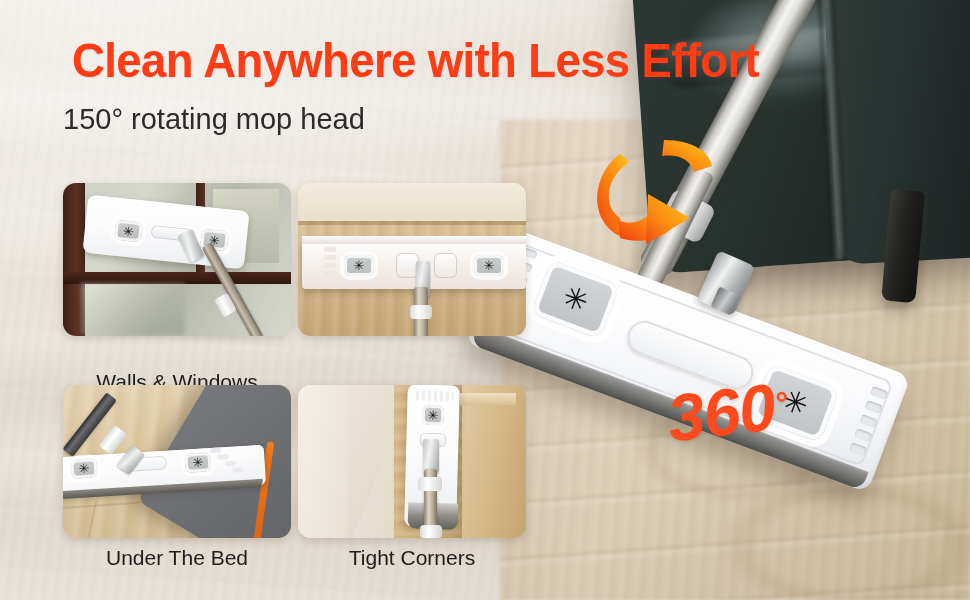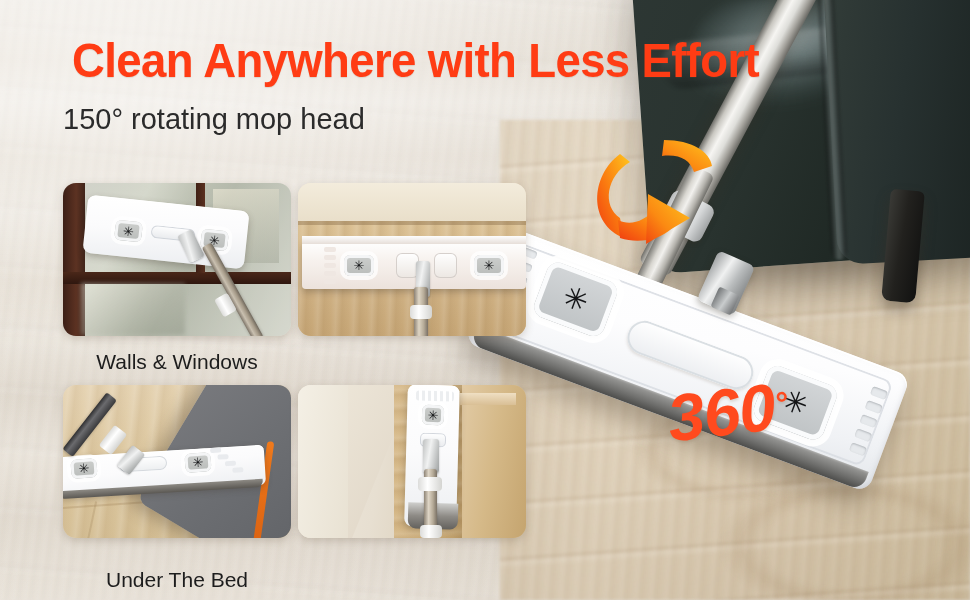--- a/index.html
+++ b/index.html
@@ -533,21 +533,21 @@
                   transform:rotate(6deg);border-radius:7px;background:linear-gradient(180deg,#fff,#e8eaed);
                   box-shadow:inset 0 0 0 1px rgba(205,210,216,.9);"></div>
 
       <div class="pole" style="left:138px;top:62px;width:11px;height:108px;
            transform:rotate(-29deg);transform-origin:top center;
            background:linear-gradient(90deg,#7d7468,#c9c0b0 35%,#a59a88 70%,#6e675c);"></div>
       <div class="ferrule" style="left:155px;top:112px;width:15px;height:20px;transform:rotate(-29deg);"></div>
       <div class="joint" style="left:120px;top:48px;width:16px;height:30px;transform:rotate(-26deg);"></div>
     </div>
   </div>
-  <div class="tcap" style="left:63px; top:350px;">Walls &amp; Windows</div>
+  <div class="tcap" style="left:63px; top:370px;">Walls &amp; Windows</div>
 
   <div class="thumb" style="left:298px; top:183px;">
     <div class="scene" style="background:linear-gradient(180deg,#efe5cf 0%,#e7dbc1 22%,#d8bf92 34%,#d3b88a 100%);">
 
       <div style="position:absolute;left:0;top:0;width:228px;height:38px;
                   background:linear-gradient(180deg,#f3ecdc,#e9dfca);"></div>
 
       <div style="position:absolute;left:0;top:38px;width:228px;height:115px;
                   background:repeating-linear-gradient(92deg,rgba(255,255,255,0) 0px,rgba(255,255,255,.10) 5px,
                   rgba(150,116,70,.12) 11px,rgba(255,255,255,0) 18px),
@@ -619,21 +619,21 @@
         <i style="position:absolute;left:21px;top:21px;width:11px;height:5px;border-radius:2px;background:#e9ebee;"></i>
       </div>
 
       <div class="joint" style="left:60px;top:62px;width:16px;height:26px;transform:rotate(38deg);"></div>
       <div class="ferrule" style="left:42px;top:42px;width:16px;height:26px;transform:rotate(38deg);"></div>
       <div class="pole" style="left:-2px;top:-4px;width:13px;height:72px;
            transform:rotate(38deg);transform-origin:bottom center;
            background:linear-gradient(90deg,#2e2e30,#6b6b6e 40%,#3a3a3c 100%);"></div>
     </div>
   </div>
-  <div class="tcap" style="left:63px; top:568px;">Under The Bed</div>
+  <div class="tcap" style="left:63px; top:546px;">Under The Bed</div>
 
   <div class="thumb" style="left:298px; top:385px;">
     <div class="scene" style="background:linear-gradient(100deg,#efe9de 0%,#e7dfd1 38%,#dcd0bb 62%,#cdb995 100%);">
 
       <div style="position:absolute;left:-10px;top:-10px;width:130px;height:180px;
                   background:linear-gradient(120deg,#f2ecdf,#e3dacb 70%,#cfc6b5);
                   clip-path:polygon(0 0, 100% 0, 44% 100%, 0 100%);"></div>
       <div style="position:absolute;left:-10px;top:-10px;width:60px;height:180px;
                   background:linear-gradient(100deg,#f6f2e8,#e8e1d2);"></div>
 
@@ -662,14 +662,15 @@
       <div style="position:absolute;left:110px;top:118px;width:50px;height:26px;transform:rotate(1.5deg);
                   border-radius:0 0 8px 8px;background:linear-gradient(180deg,#cfcfcd,#8e8b86 50%,#63615d);"></div>
 
       <div class="joint" style="left:125px;top:54px;width:16px;height:34px;"></div>
       <div class="pole" style="left:126px;top:84px;width:13px;height:70px;
            background:linear-gradient(90deg,#8e8476,#ded5c6 35%,#b4a996 70%,#7b7266);"></div>
       <div class="ferrule" style="left:120px;top:92px;width:24px;height:14px;border-radius:4px;"></div>
       <div class="ferrule" style="left:122px;top:140px;width:22px;height:13px;border-radius:4px;"></div>
     </div>
   </div>
+  <div class="tcap" style="left:298px; top:546px;">Tight Corners</div>
 
 </div>
 
 </body></html>

